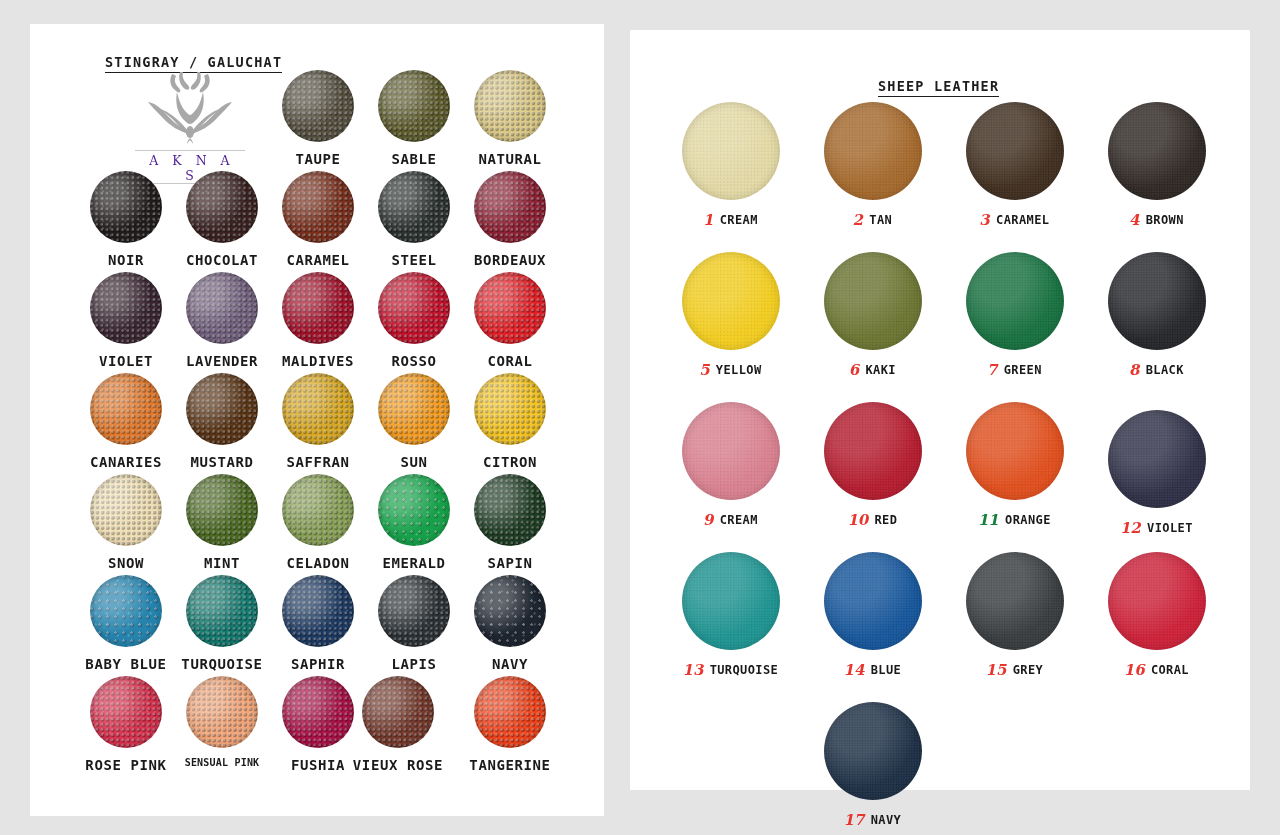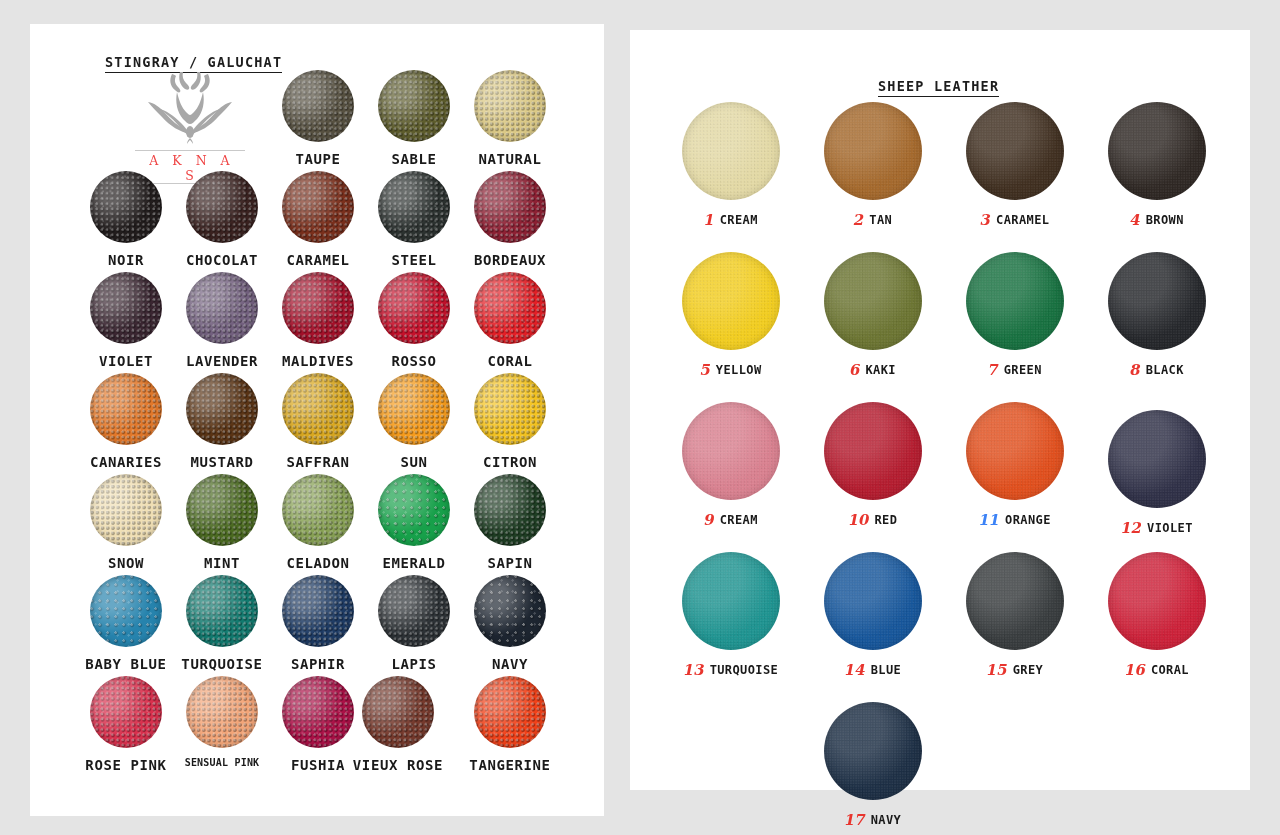--- a/index.html
+++ b/index.html
@@ -42,21 +42,21 @@
     left:105px;top:46px;
     width:110px;height:105px;
     text-align:center;
   }
   #aknas-logo .mark{display:block;margin:0 auto;}
   #aknas-logo .wordmark{
     display:block;
     font-family:"DejaVu Serif", serif;
     font-size:12.5px;
     letter-spacing:5px;
-    color:#ef4444;
+    color:#4c1d95;
     padding:2px 0 0 4px;
     border-top:1px solid #c9c9c9;
     border-bottom:1px solid #c9c9c9;
     margin-top:2px;
   }
 
   
   .grid{position:absolute;}
   #stingray-grid{left:48px;top:46px;width:520px;}
   #sheep-grid{left:30px;top:72px;width:570px;}
@@ -343,21 +343,21 @@
         <div class="cell" style="left: 0px; top: 300px;">
           <div class="disc tex-grain" style="background-color: rgb(217, 128, 143);"></div>
           <span class="caption"><span class="num" style="color: rgb(232, 53, 46);">9</span><span class="label">CREAM</span></span>
         </div>
         <div class="cell" style="left: 142px; top: 300px;">
           <div class="disc tex-grain" style="background-color: rgb(180, 27, 46);"></div>
           <span class="caption"><span class="num" style="color: rgb(232, 53, 46);">10</span><span class="label">RED</span></span>
         </div>
         <div class="cell" style="left: 284px; top: 300px;">
           <div class="disc tex-grain" style="background-color: rgb(224, 78, 28);"></div>
-          <span class="caption"><span class="num" style="color: #3b82f6;">11</span><span class="label">ORANGE</span></span>
+          <span class="caption"><span class="num" style="color: #15803d;">11</span><span class="label">ORANGE</span></span>
         </div>
         <div class="cell" style="left: 426px; top: 308px;">
           <div class="disc tex-grain" style="background-color: rgb(46, 47, 70);"></div>
           <span class="caption"><span class="num" style="color: rgb(232, 53, 46);">12</span><span class="label">VIOLET</span></span>
         </div>
         <div class="cell" style="left: 0px; top: 450px;">
           <div class="disc tex-grain" style="background-color: rgb(29, 147, 144);"></div>
           <span class="caption"><span class="num" style="color: rgb(232, 53, 46);">13</span><span class="label">TURQUOISE</span></span>
         </div>
         <div class="cell" style="left: 142px; top: 450px;">

